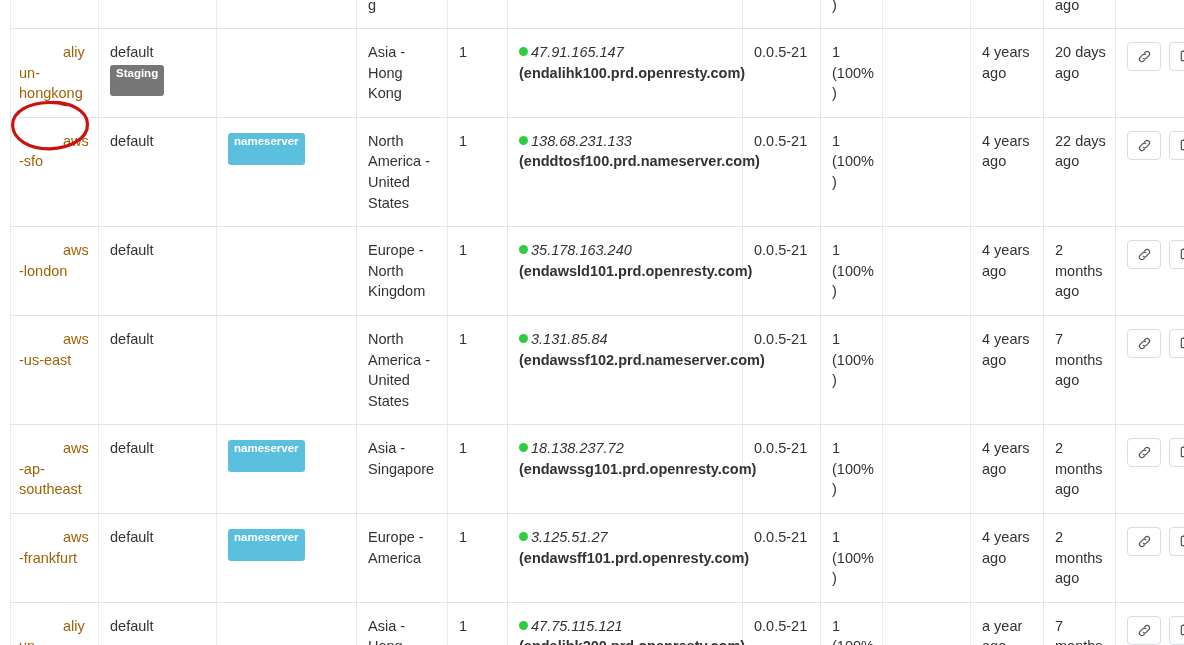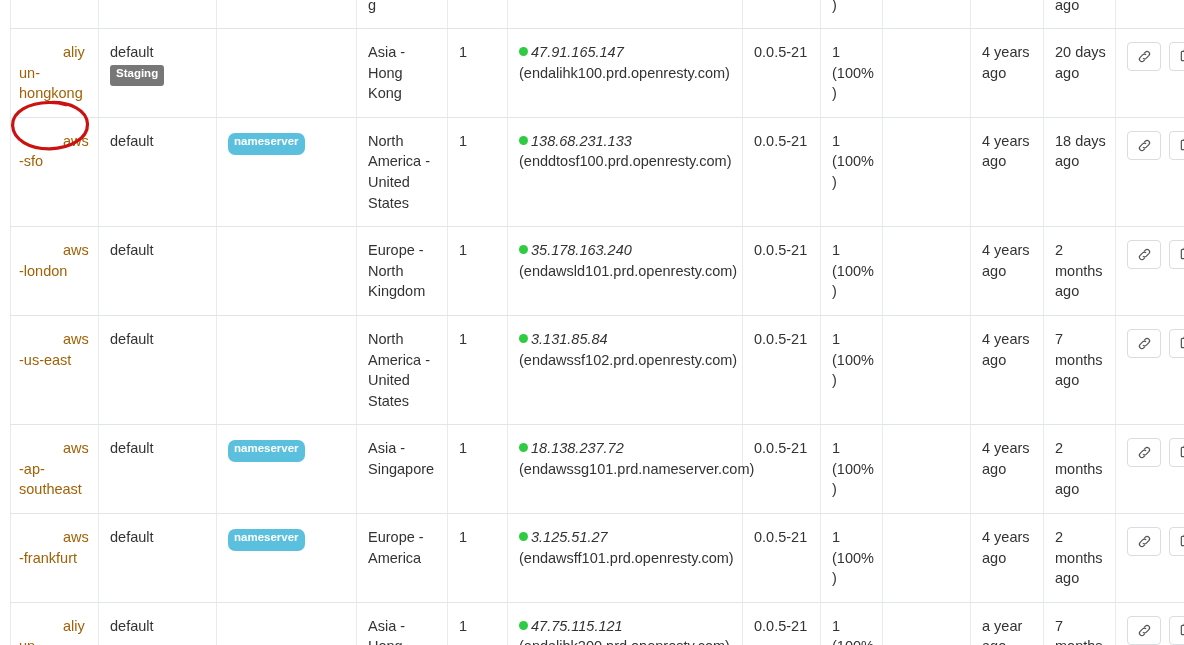--- a/index.html
+++ b/index.html
@@ -58,43 +58,43 @@
 
   a.node-link {
     color: #a16207;
     text-decoration: none;
     cursor: pointer;
     margin-left: 44px;
   }
 
   .label {
     display: inline-block;
-    padding: 2px 6px 7px 6px;
+    padding: 2px 6px 17px 6px;
     border-radius: 3px;
     font-size: 11.5px;
     font-weight: bold;
     color: #ffffff;
     line-height: 1.1;
     vertical-align: 1px;
     white-space: nowrap;
   }
   .label-default { background: #777777; }
-  .label-info    { background: #5bc0de; border-radius: 7px; }
+  .label-info    { background: #5bc0de; }
 
   .status-dot {
     display: inline-block;
     width: 9px;
     height: 9px;
     border-radius: 50%;
     background: #2ecc40;
     margin-right: 3px;
     vertical-align: 1px;
   }
   .ip-line { white-space: nowrap; font-style: italic; }
-  .host-line { white-space: nowrap; }
+  .host-line { white-space: nowrap; font-weight: bold; }
 
   .btn-group { white-space: nowrap; }
   .btn-ic {
     display: inline-block;
     box-sizing: border-box;
     width: 34px;
     height: 29px;
     border: 1px solid #d9dde1;
     border-radius: 4px;
     background: #ffffff;
@@ -181,27 +181,27 @@
           </td>
         </tr>
         <tr>
           <td><a class="node-link">aws-sfo</a></td>
           <td><span>default</span></td>
           <td><span class="label label-info">nameserver</span></td>
           <td><span>North America - United States</span></td>
           <td><span>1</span></td>
           <td>
             <div class="ip-line"><span class="status-dot"></span><span>138.68.231.133</span></div>
-            <div class="host-line">(enddtosf100.prd.openresty.com)</div>
-          </td>
-          <td><span>0.0.5-21</span></td>
-          <td><span>1 (100%)</span></td>
-          <td><span></span></td>
-          <td><span>4 years ago</span></td>
-          <td><span>18 days ago</span></td>
+            <div class="host-line">(enddtosf100.prd.nameserver.com)</div>
+          </td>
+          <td><span>0.0.5-21</span></td>
+          <td><span>1 (100%)</span></td>
+          <td><span></span></td>
+          <td><span>4 years ago</span></td>
+          <td><span>22 days ago</span></td>
           <td>
             <div class="btn-group"><span class="btn-ic"><svg width="15" height="15" viewBox="0 0 16 16">
                   <g fill="none" stroke="#555" stroke-width="1.3">
                     <path d="M6.3 9.7a2.6 2.6 0 0 0 3.7 0l2.6-2.6a2.6 2.6 0 0 0-3.7-3.7L7.6 4.7"></path>
                     <path d="M9.7 6.3a2.6 2.6 0 0 0-3.7 0L3.4 8.9a2.6 2.6 0 0 0 3.7 3.7l1.3-1.3"></path>
                   </g>
                 </svg></span><span class="btn-ic"><svg width="15" height="15" viewBox="0 0 16 16">
                   <g fill="none" stroke="#555" stroke-width="1.3">
                     <rect x="2.5" y="2.5" width="8" height="10" rx="1"></rect>
                     <path d="M5.5 2.5V1.6a.8.8 0 0 1 .8-.8h5.4a.8.8 0 0 1 .8.8v8.2"></path>
@@ -239,21 +239,21 @@
           </td>
         </tr>
         <tr>
           <td><a class="node-link">aws-us-east</a></td>
           <td><span>default</span></td>
           <td></td>
           <td><span>North America - United States</span></td>
           <td><span>1</span></td>
           <td>
             <div class="ip-line"><span class="status-dot"></span><span>3.131.85.84</span></div>
-            <div class="host-line">(endawssf102.prd.openresty.com)</div>
+            <div class="host-line">(endawssf102.prd.nameserver.com)</div>
           </td>
           <td><span>0.0.5-21</span></td>
           <td><span>1 (100%)</span></td>
           <td><span></span></td>
           <td><span>4 years ago</span></td>
           <td><span>7 months ago</span></td>
           <td>
             <div class="btn-group"><span class="btn-ic"><svg width="15" height="15" viewBox="0 0 16 16">
                   <g fill="none" stroke="#555" stroke-width="1.3">
                     <path d="M6.3 9.7a2.6 2.6 0 0 0 3.7 0l2.6-2.6a2.6 2.6 0 0 0-3.7-3.7L7.6 4.7"></path>
@@ -268,21 +268,21 @@
           </td>
         </tr>
         <tr>
           <td><a class="node-link">aws-ap-southeast</a></td>
           <td><span>default</span></td>
           <td><span class="label label-info">nameserver</span></td>
           <td><span>Asia - Singapore</span></td>
           <td><span>1</span></td>
           <td>
             <div class="ip-line"><span class="status-dot"></span><span>18.138.237.72</span></div>
-            <div class="host-line">(endawssg101.prd.nameserver.com)</div>
+            <div class="host-line">(endawssg101.prd.openresty.com)</div>
           </td>
           <td><span>0.0.5-21</span></td>
           <td><span>1 (100%)</span></td>
           <td><span></span></td>
           <td><span>4 years ago</span></td>
           <td><span>2 months ago</span></td>
           <td>
             <div class="btn-group"><span class="btn-ic"><svg width="15" height="15" viewBox="0 0 16 16">
                   <g fill="none" stroke="#555" stroke-width="1.3">
                     <path d="M6.3 9.7a2.6 2.6 0 0 0 3.7 0l2.6-2.6a2.6 2.6 0 0 0-3.7-3.7L7.6 4.7"></path>

